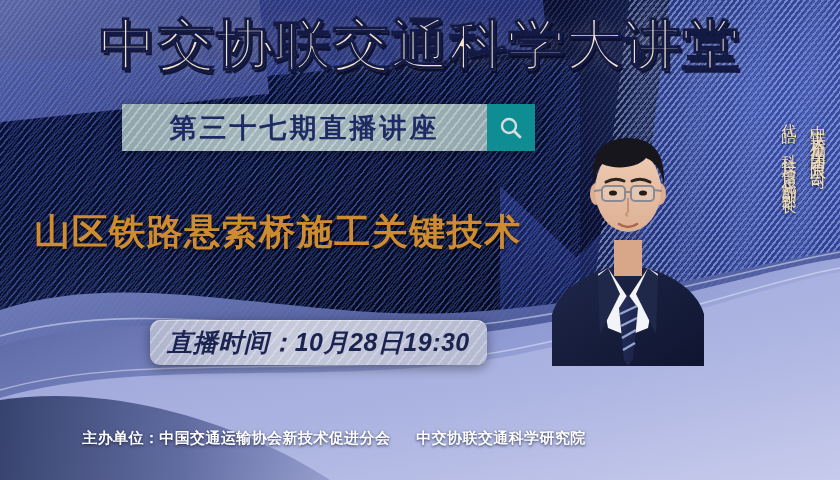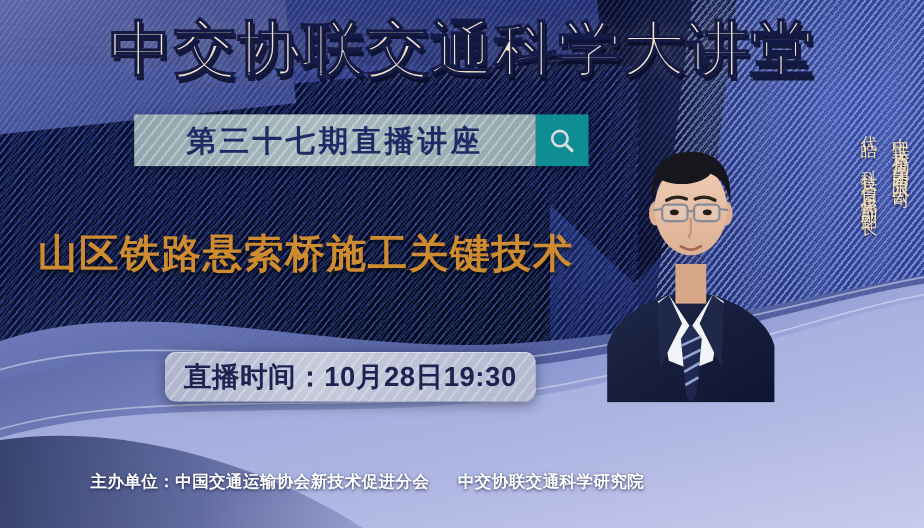--- a/index.html
+++ b/index.html
@@ -171,20 +171,21 @@
 
   
   .time-pill{
     position:absolute; left:150px; top:320px;
     width:337px; height:45px;
     border-radius:10px;
     background:linear-gradient(105deg,#aeb4cd 0%,#c6cadb 40%,#b3b9d0 100%);
     display:flex; align-items:center; justify-content:center;
     box-shadow:0 3px 12px rgba(0,0,0,0.4), inset 0 1px 0 rgba(255,255,255,0.4);
     overflow:hidden;
+    font-style:italic;
   }
   .time-pill::after{
     content:""; position:absolute; inset:0;
     background-image:repeating-linear-gradient(
       -52deg,
       rgba(255,255,255,0.00) 0px,
       rgba(255,255,255,0.00) 6px,
       rgba(255,255,255,0.26) 6px,
       rgba(255,255,255,0.26) 8px);
   }

